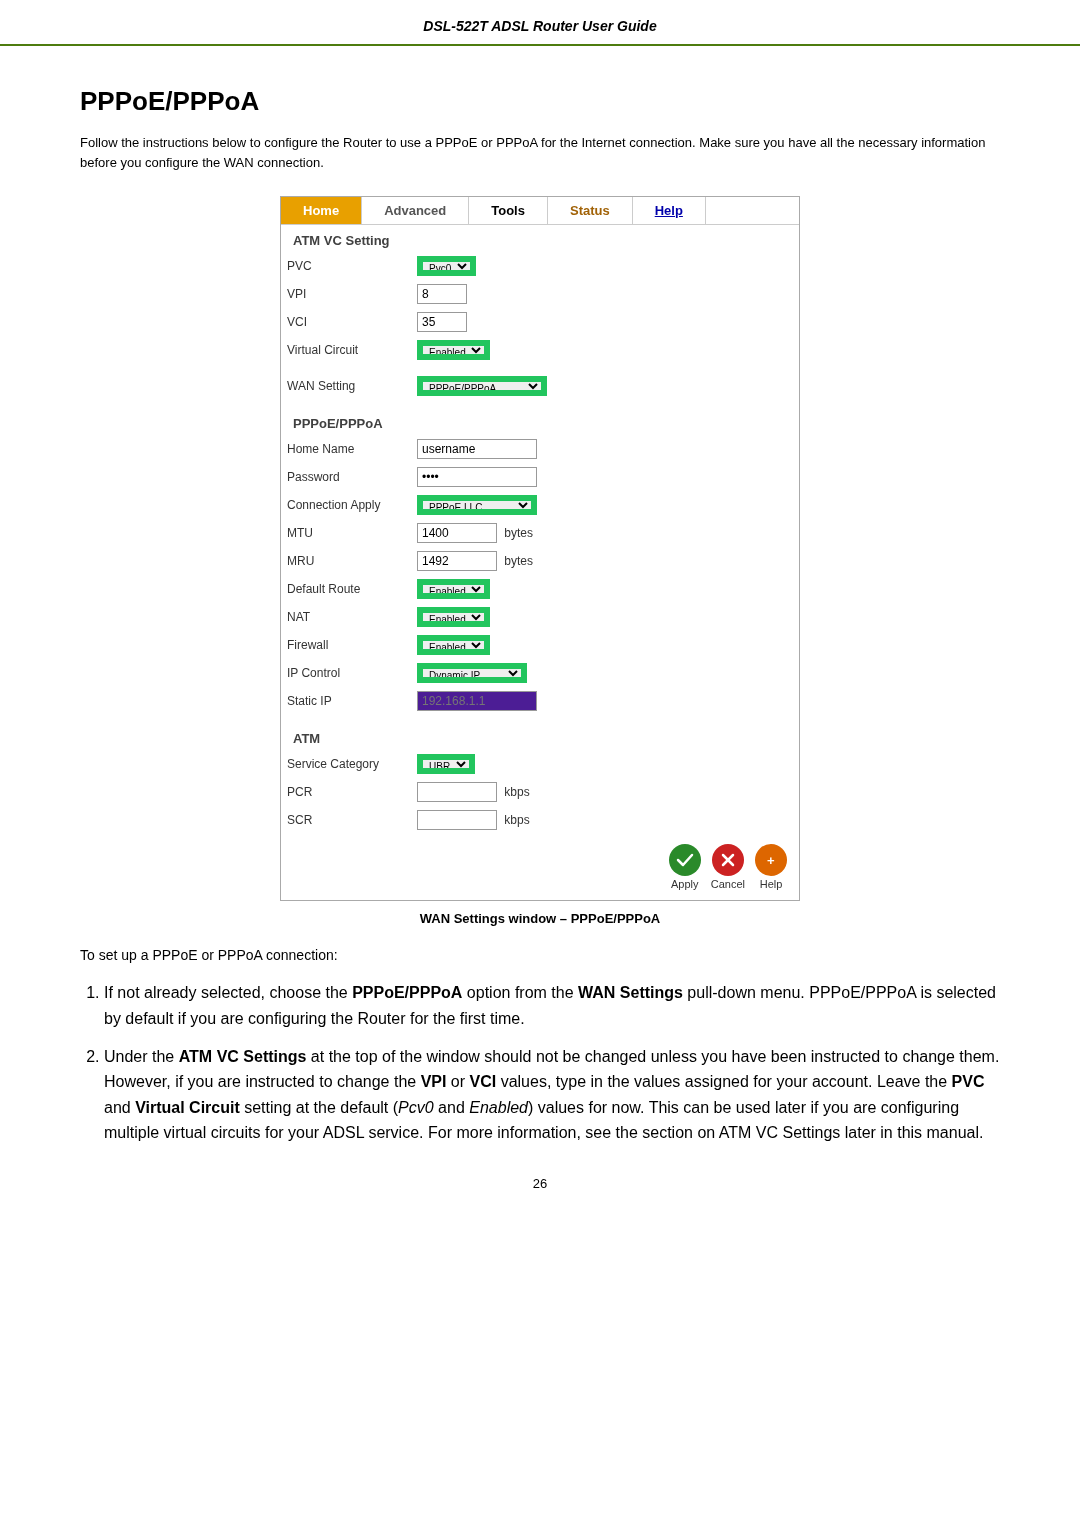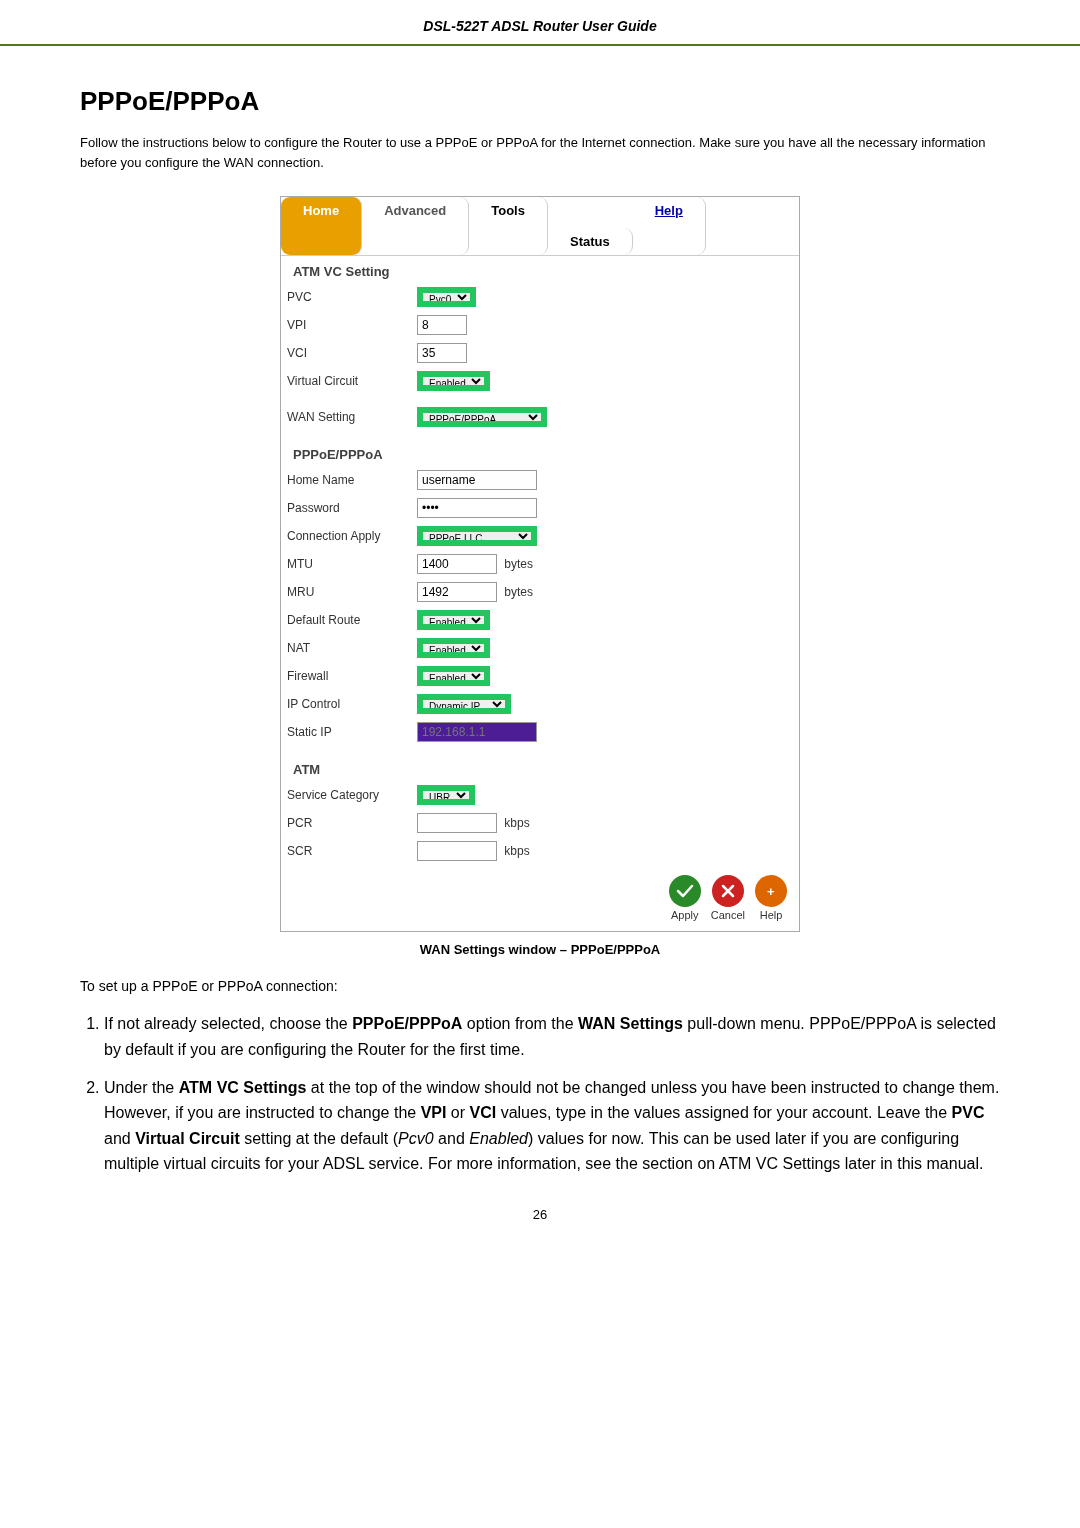--- a/index.html
+++ b/index.html
@@ -52,31 +52,30 @@
       background: #fff;
       border-bottom: 1px solid #ccc;
     }
 
     .nav-item {
       padding: 6px 22px;
       font-size: 13px;
       font-weight: bold;
       cursor: pointer;
       border-right: 1px solid #ccc;
-      border-radius: 9px;
     }
 
     .nav-item.home {
       background: #e8a000;
       color: #fff;
     }
 
     .nav-item.advanced { color: #555; }
     .nav-item.tools { color: #000; }
-    .nav-item.status { color: #000000; font-weight: bold; margin-top: 31px; }
+    .nav-item.status { color: #a16207; font-weight: bold; }
     .nav-item.help { color: #00a; text-decoration: underline; }
 
     
     .section-header {
       color: #404040;
       font-weight: bold;
       font-size: 13px;
       padding: 8px 12px 4px 12px;
     }
 
@@ -337,21 +336,21 @@
         <td class="label-col">Firewall</td>
         <td>
           <select>
             <option>Enabled</option>
           </select>
         </td>
       </tr>
       <tr>
         <td class="label-col">IP Control</td>
         <td>
-          <select style="width:94px">
+          <select style="width:110px">
             <option>Dynamic IP</option>
           </select>
         </td>
       </tr>
       <tr>
         <td class="label-col">Static IP</td>
         <td>
           <input type="text" class="wide-input disabled-input" placeholder="192.168.1.1" value="" style="">
         </td>
       </tr>

